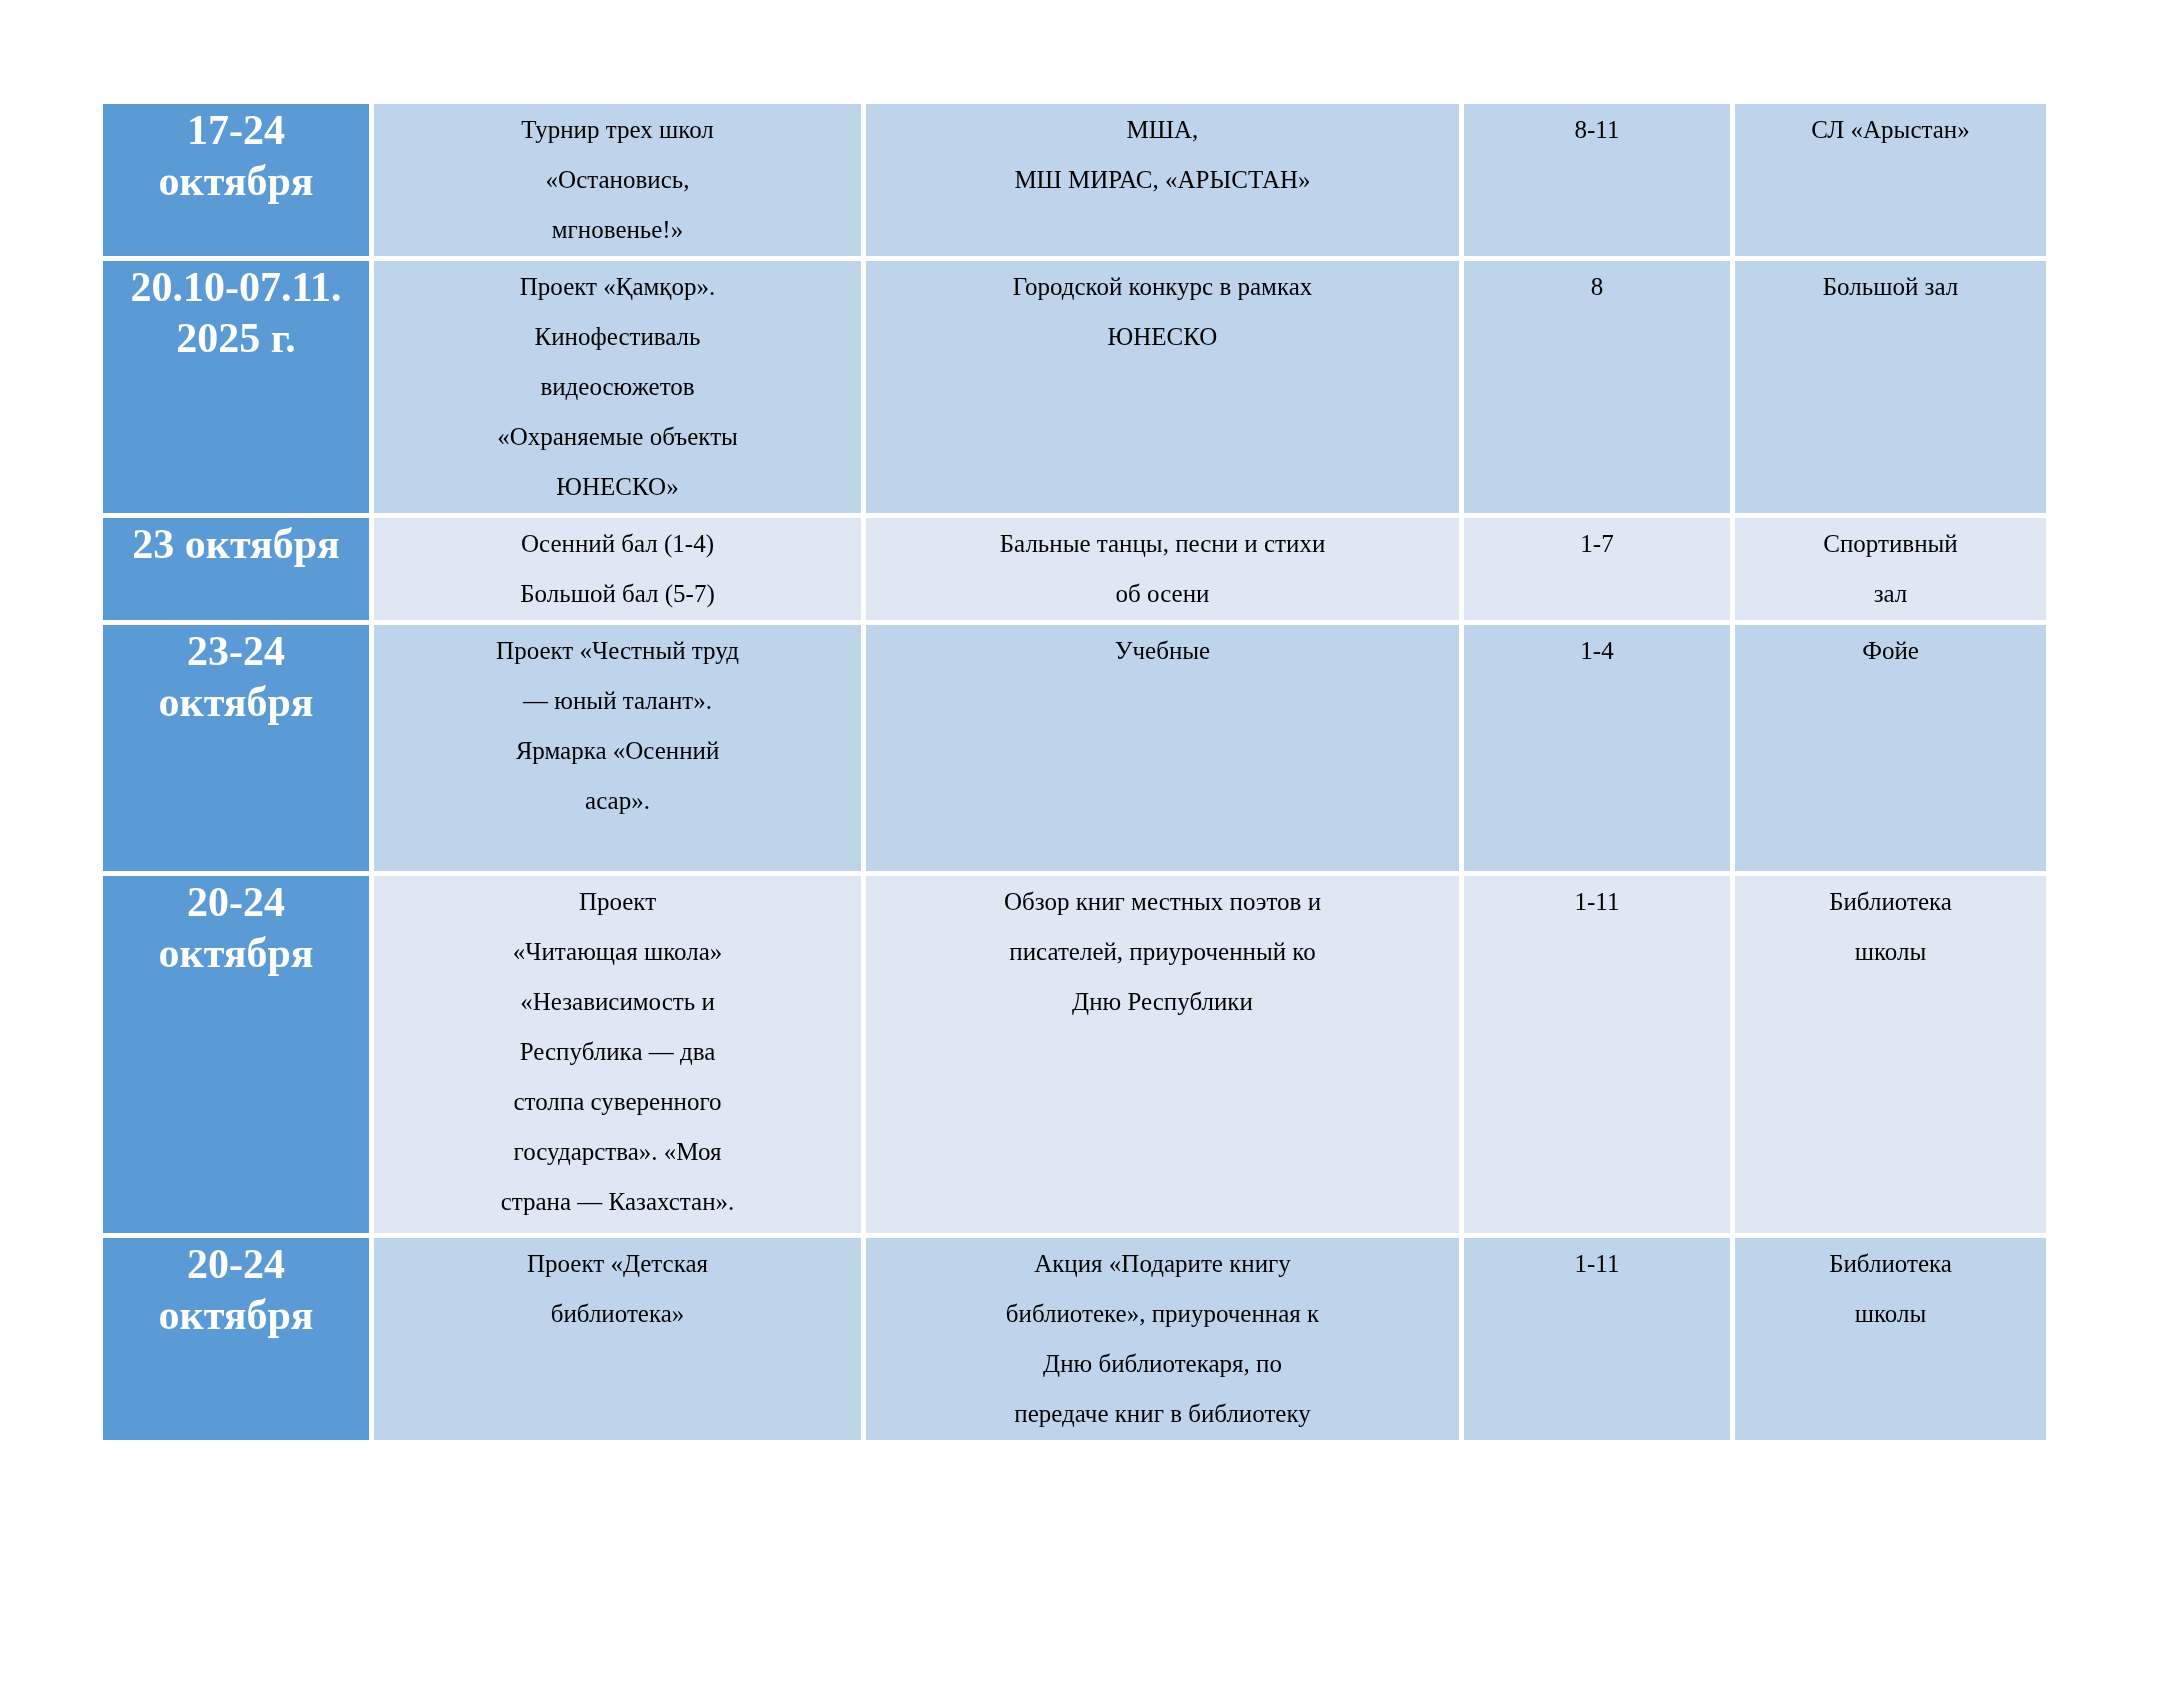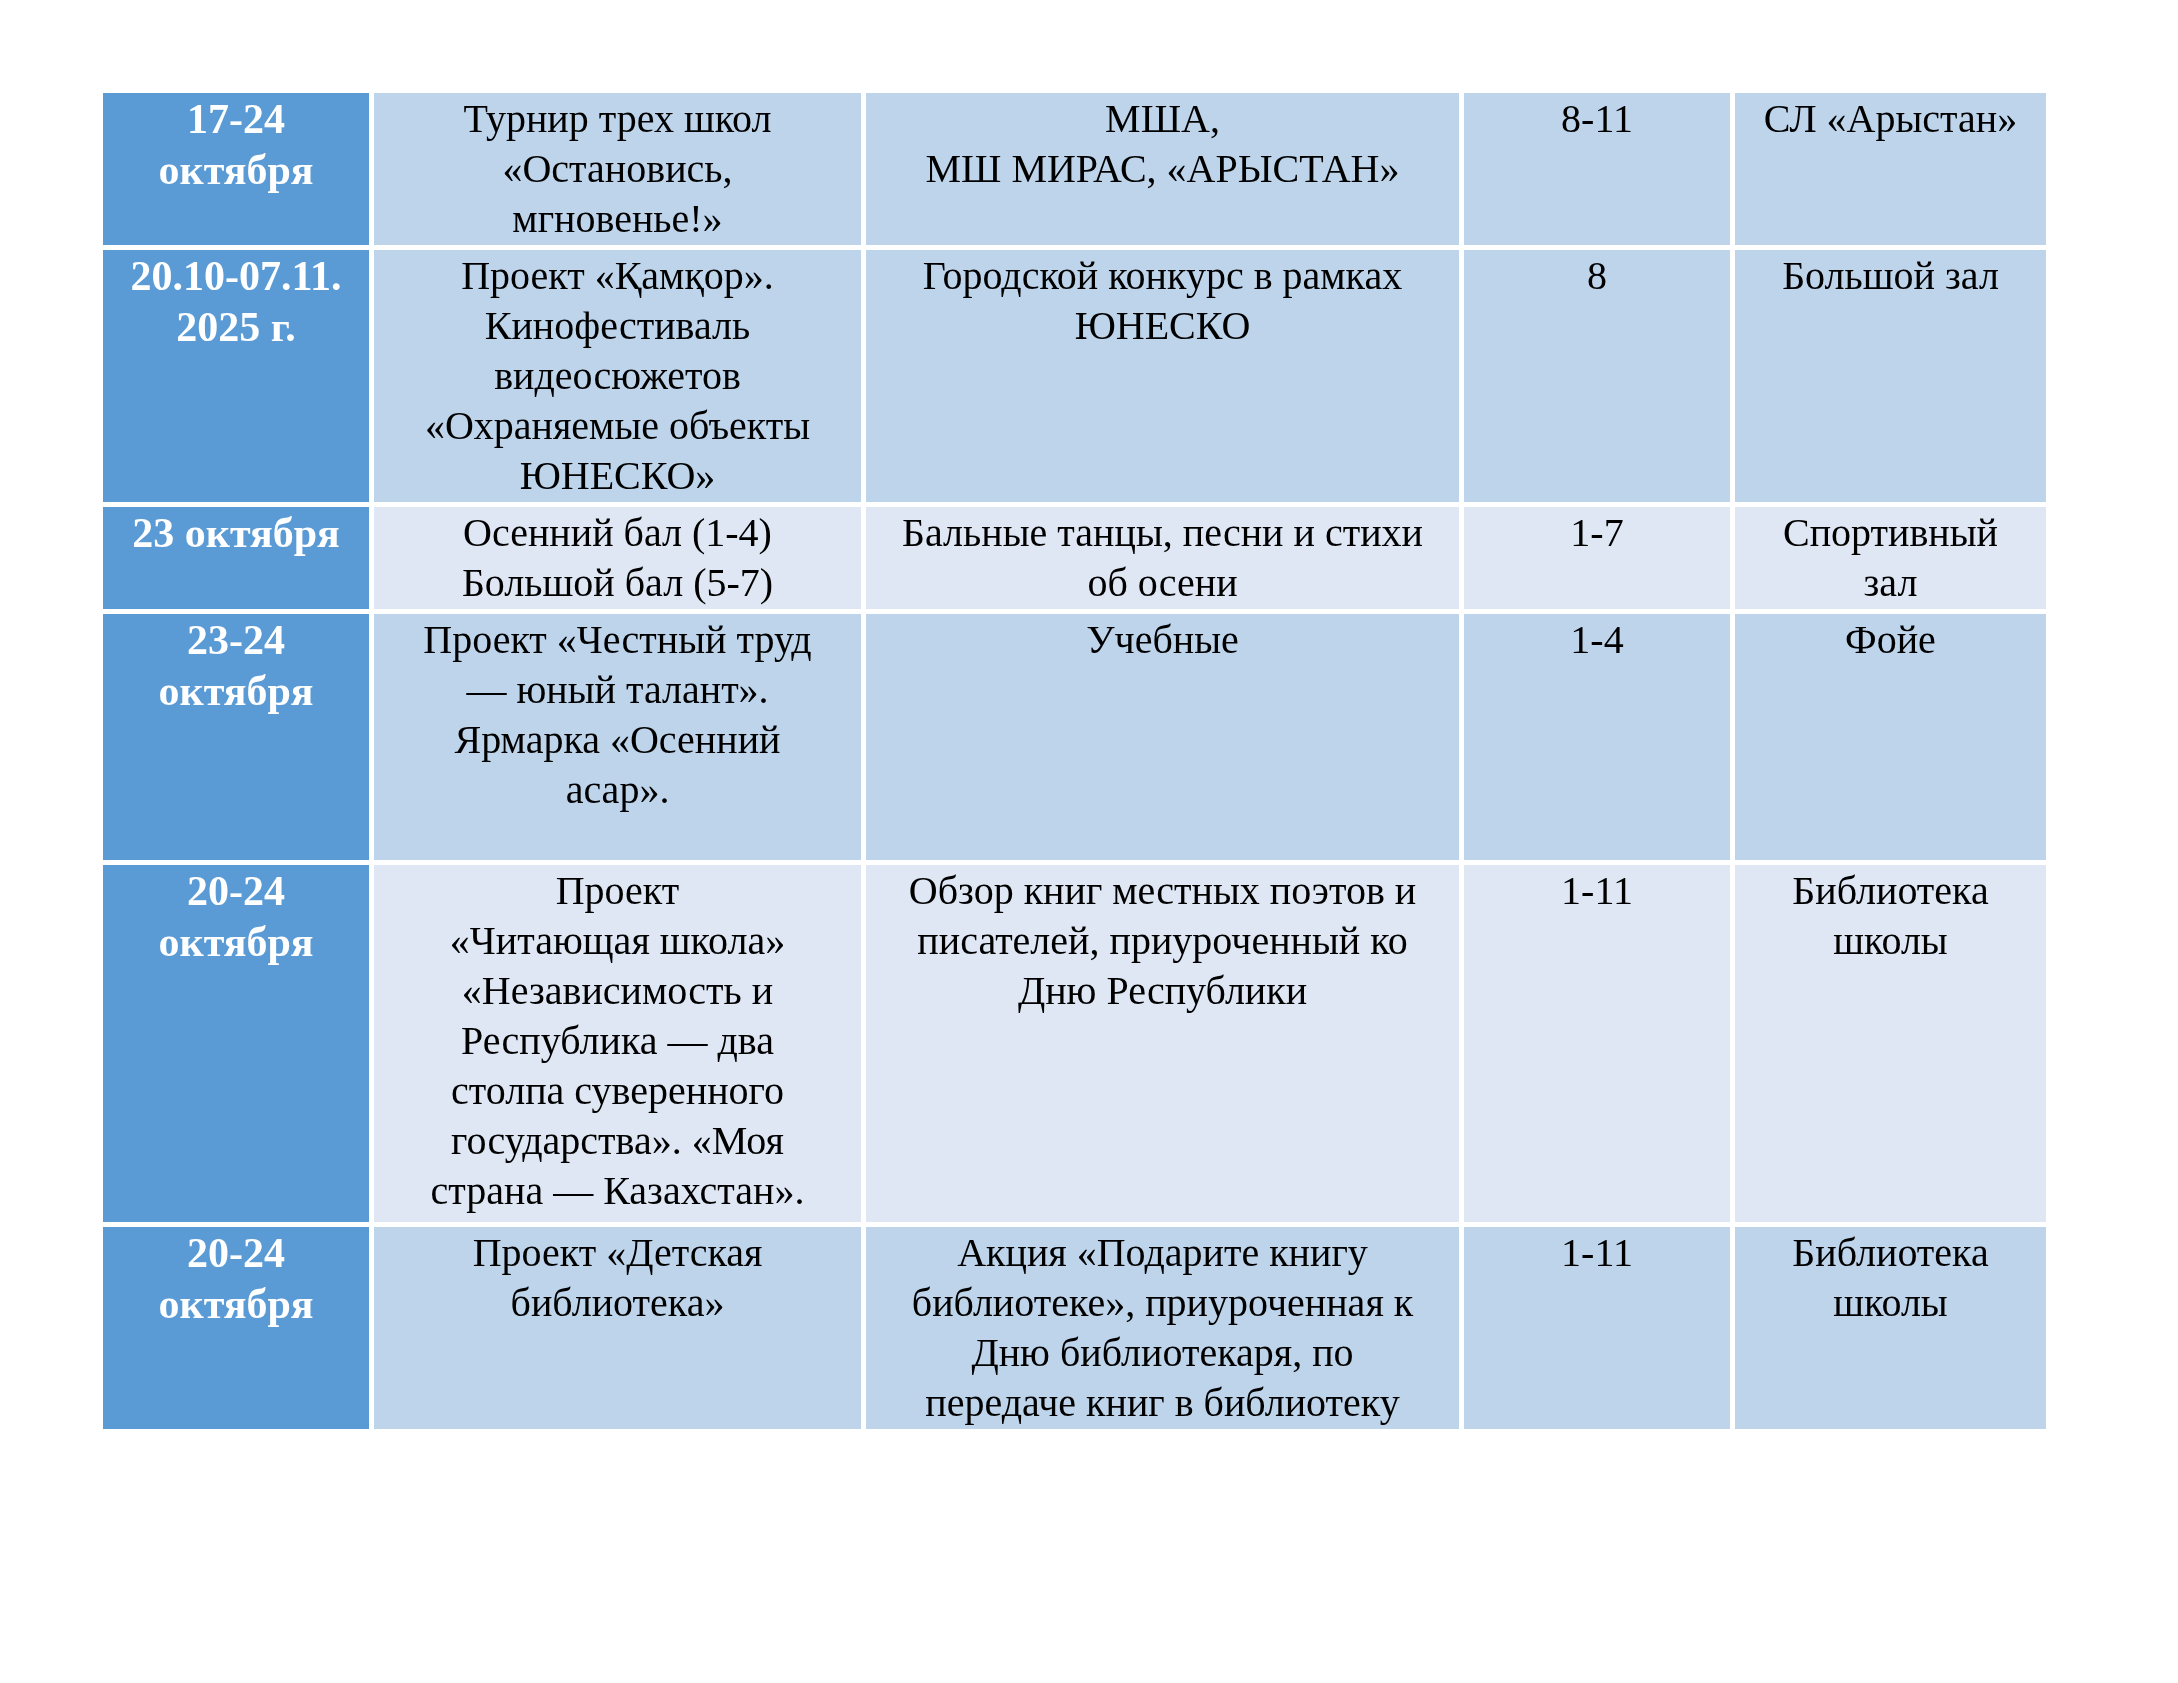--- a/index.html
+++ b/index.html
@@ -13,31 +13,31 @@
   .slide {
     position: relative;
     width: 2178px;
     height: 1683px;
     background: #ffffff;
     overflow: hidden;
   }
   table.events {
     position: absolute;
     left: 98px;
-    top: 88px;
+    top: 99px;
     width: 1948px;
     border-collapse: collapse;
     table-layout: fixed;
     border-top: 1px solid #ececec;
   }
   td {
     border: 5px solid #ffffff;
     vertical-align: top;
     text-align: center;
-    font-size: 40px;
+    font-size: 25px;
     line-height: 50px;
     color: #000000;
     padding: 1px 8px;
     white-space: pre-line;
     overflow: hidden;
     word-wrap: break-word;
   }
   td.date-cell {
     background: var(--accent-blue, #5B9BD5);
     color: #ffffff;

